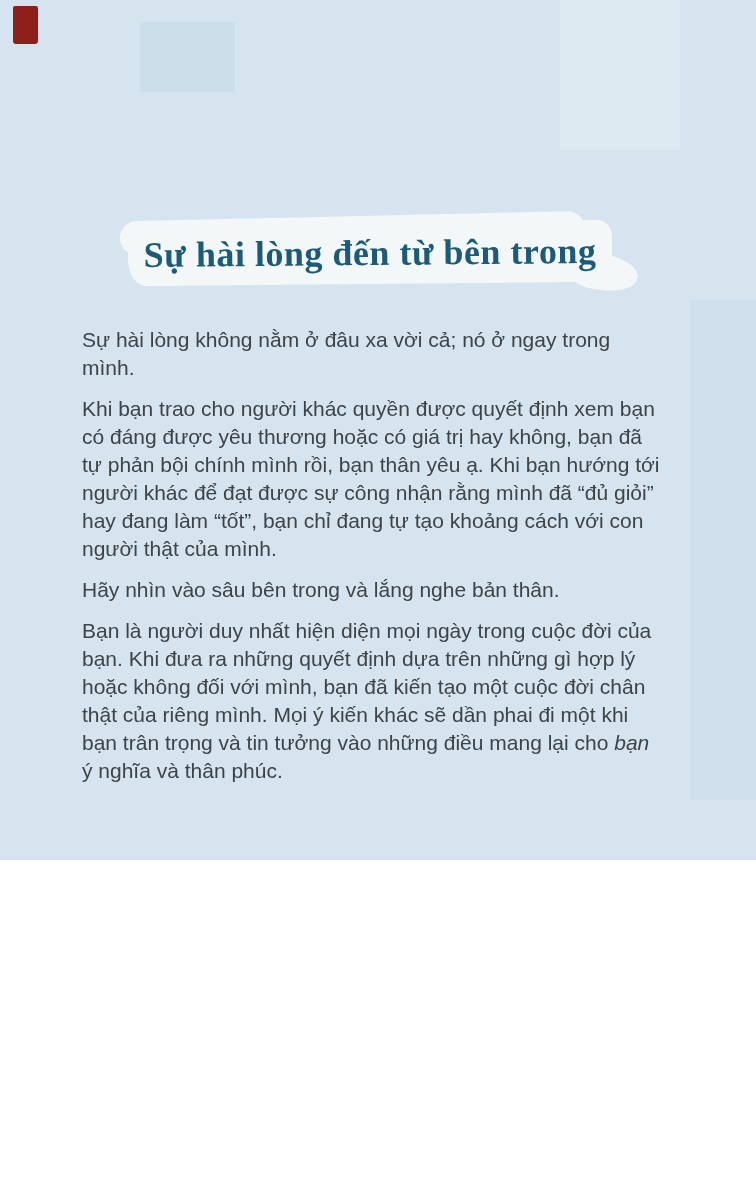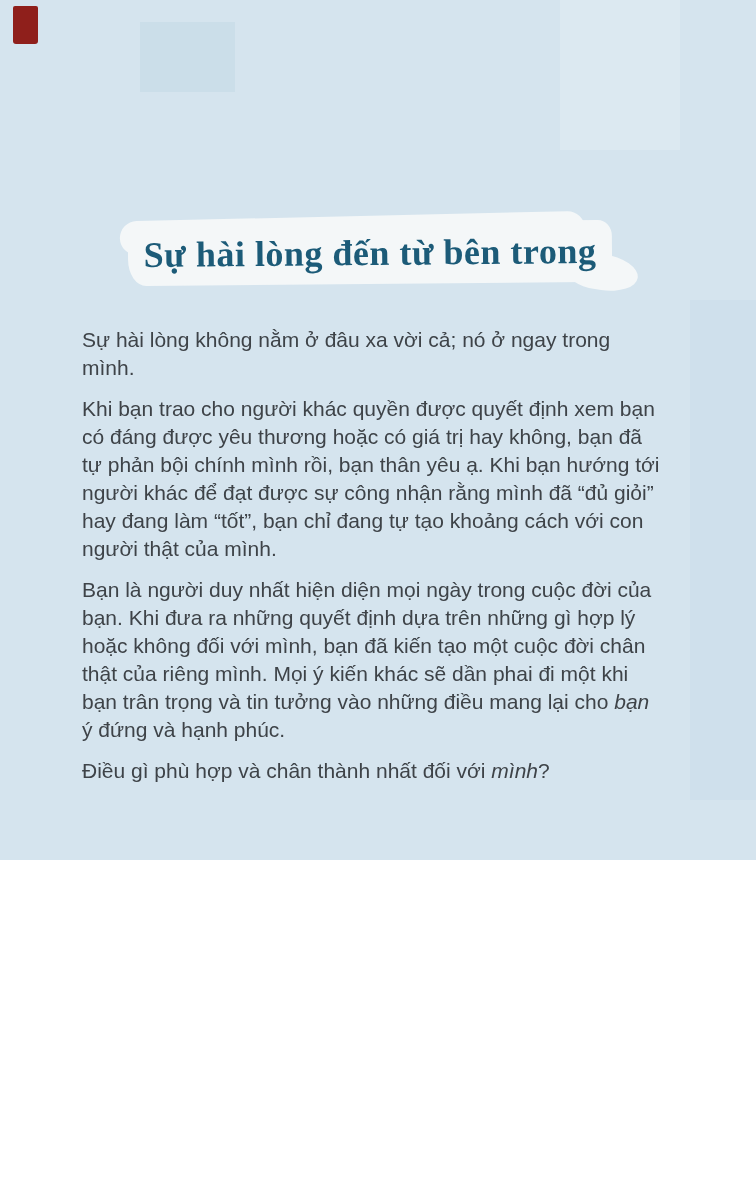--- a/index.html
+++ b/index.html
@@ -104,19 +104,19 @@
 
   <div class="corner-mark"></div>
 
   <div class="banner">
     <h1 class="page-title">Sự hài lòng đến từ bên trong</h1>
   </div>
 
   <div class="body-text">
       <p><span>Sự hài lòng không nằm ở đâu xa vời cả; nó ở ngay trong mình.</span></p>
       <p><span>Khi bạn trao cho người khác quyền được quyết định xem bạn có đáng được yêu thương hoặc có giá trị hay không, bạn đã tự phản bội chính mình rồi, bạn thân yêu ạ. Khi bạn hướng tới người khác để đạt được sự công nhận rằng mình đã “đủ giỏi” hay đang làm “tốt”, bạn chỉ đang tự tạo khoảng cách với con người thật của mình.</span></p>
-      <p><span>Bạn là người duy nhất hiện diện mọi ngày trong cuộc đời của bạn. Khi đưa ra những quyết định dựa trên những gì hợp lý hoặc không đối với mình, bạn đã kiến tạo một cuộc đời chân thật của riêng mình. Mọi ý kiến khác sẽ dần phai đi một khi bạn trân trọng và tin tưởng vào những điều mang lại cho </span><em>bạn</em><span> ý đứng và hạnh phúc.</span></p>
-      <p><span>Điều gì phù hợp và chân thành nhất đối với </span><em>mình</em><span>?</span></p>
+      <p><span>Hãy nhìn vào sâu bên trong và lắng nghe bản thân.</span></p>
+      <p><span>Bạn là người duy nhất hiện diện mọi ngày trong cuộc đời của bạn. Khi đưa ra những quyết định dựa trên những gì hợp lý hoặc không đối với mình, bạn đã kiến tạo một cuộc đời chân thật của riêng mình. Mọi ý kiến khác sẽ dần phai đi một khi bạn trân trọng và tin tưởng vào những điều mang lại cho </span><em>bạn</em><span> ý nghĩa và thân phúc.</span></p>
     </div>
 
   <div class="page-number">1</div>
 
 </div>
 
 </body></html>

